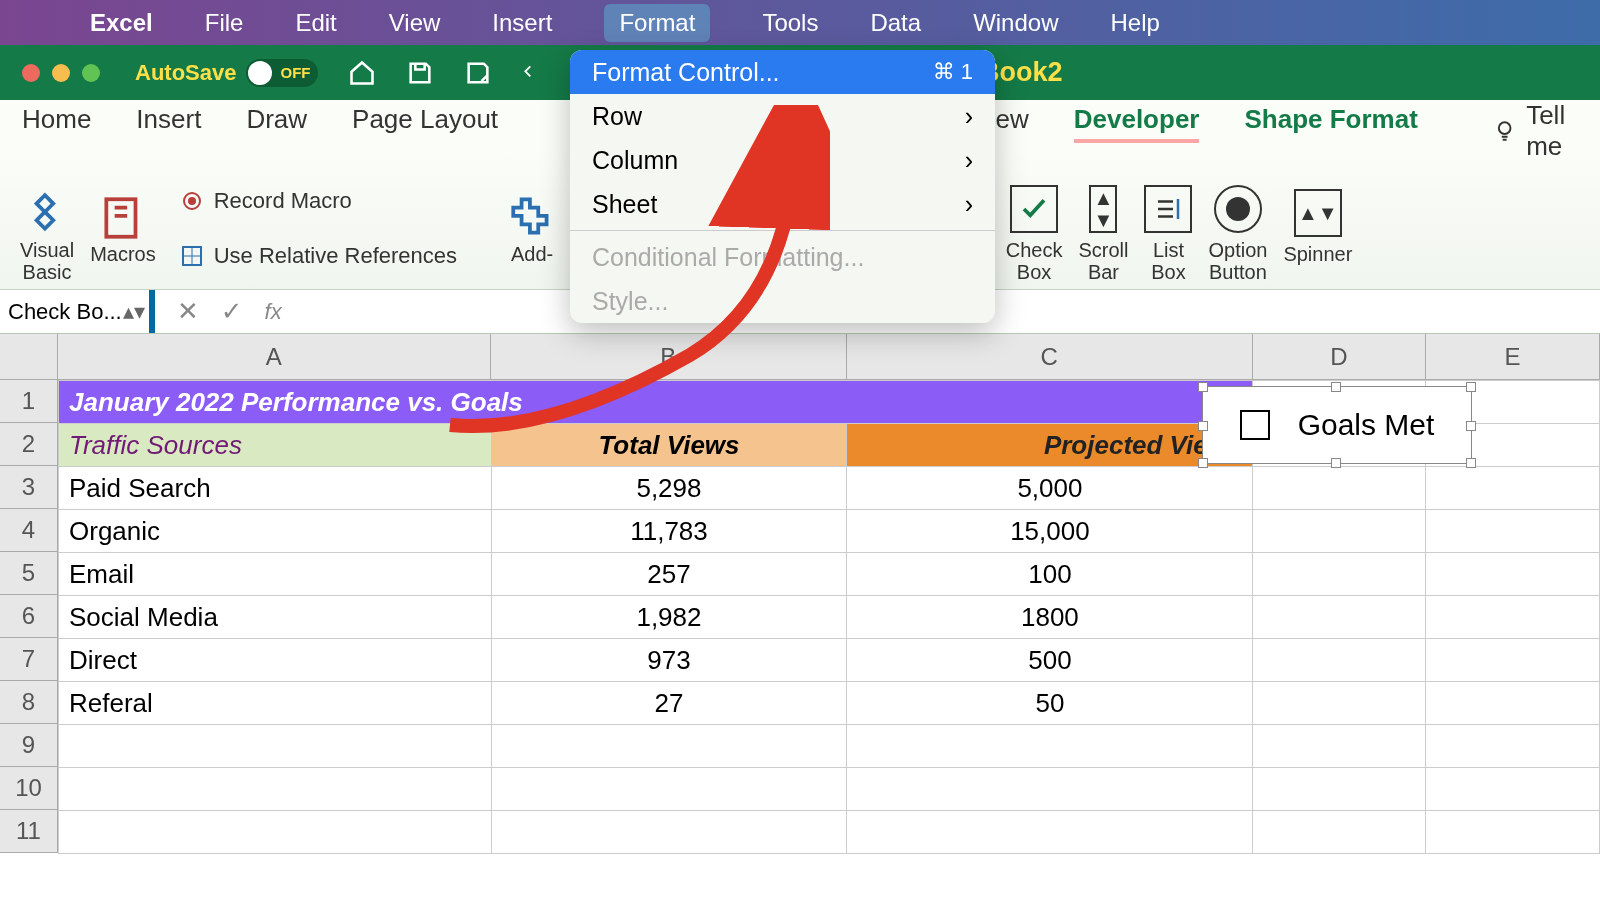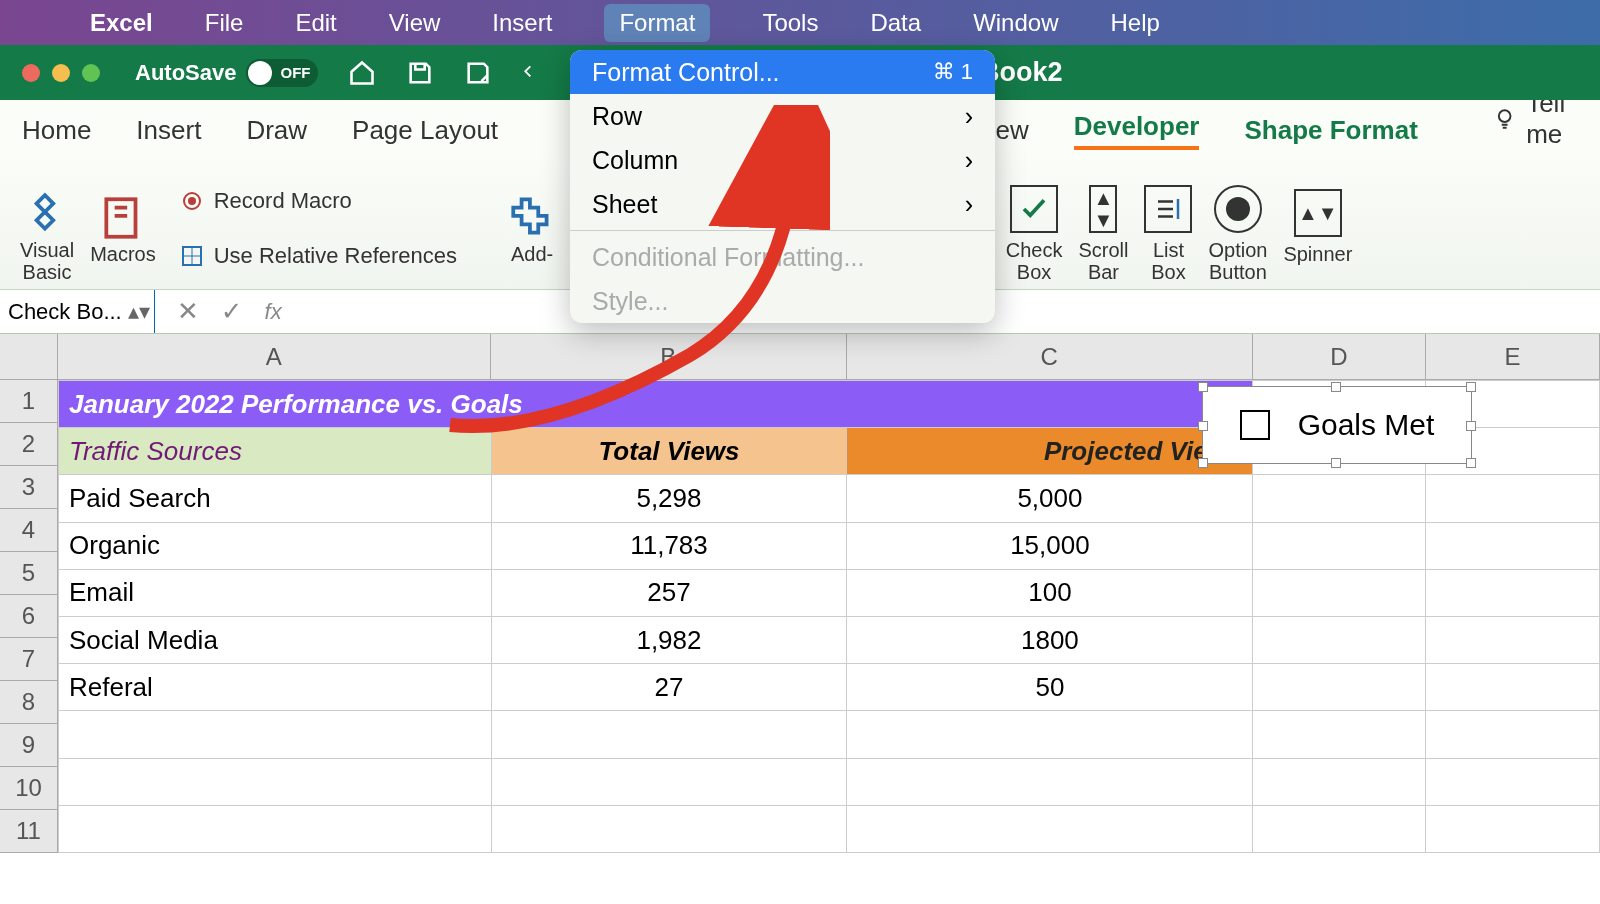--- a/index.html
+++ b/index.html
@@ -4,46 +4,46 @@
 <style>
   * { margin:0; padding:0; box-sizing:border-box; }
   body { font-family:"Helvetica Neue",Arial,sans-serif; width:1600px; height:904px; overflow:hidden; background:#fff; font-size:24px; }
   
   .menubar { height:45px; background:linear-gradient(90deg,#7a4690,#3d6ca9); display:flex; align-items:center; color:#fff; font-size:24px; padding-left:40px; font-weight:400;}
   .apple { font-size:26px; margin-right:50px; }
   .menubar .mi { margin-right:52px; }
   .menubar .mi.active { background:#5f82b7; border-radius:6px; padding:5px 15px; }
   .menubar .mi.app { font-weight:700; }
   
-  .titlebar { height:55px; background:#147a47; display:flex; align-items:center; color:#ffffff; padding-left:22px; position:relative;}
+  .titlebar { height:55px; background:#147a47; display:flex; align-items:center; color:#fde047; padding-left:22px; position:relative;}
   .traffic { display:flex; gap:12px; margin-right:35px;}
   .traffic span{ width:18px; height:18px; border-radius:50%; display:inline-block;}
   .tred{background:#ed6a5e;} .tyel{background:#f5be4f;} .tgrn{background:#61c354;}
   .autosave { display:flex; align-items:center; gap:10px; font-size:22px; font-weight:600;}
   .switch { width:72px; height:28px; background:#0d5c34; border-radius:20px; position:relative; display:flex; align-items:center; justify-content:flex-end; padding-right:8px; font-size:15px;}
   .switch::before{content:""; width:24px; height:24px; background:#fff; border-radius:50%; position:absolute; left:2px;}
   .tb-icons{ display:flex; gap:30px; align-items:center; margin-left:30px;}
   .tb-icons svg{ stroke:#fff; fill:none; stroke-width:2.2;}
   .booktitle{ position:absolute; left:980px; font-size:27px; font-weight:700;}
   
-  .ribtabs{ height:50px; background:#fafdf8; display:flex; align-items:flex-end; gap:45px; padding-left:22px; font-size:26px; color:#333;}
+  .ribtabs{ height:50px; background:#fafdf8; display:flex; align-items:flex-start; gap:45px; padding-left:22px; font-size:26px; color:#333;}
   .ribtabs .rt{padding:4px 0; white-space:nowrap;}
-  .ribtabs .rt.active{ color:#147a47; font-weight:700; border-bottom:4px solid #f97316;}
+  .ribtabs .rt.active{ color:#147a47; font-weight:700; border-bottom:4px solid #fca5a5;}
   .ribtabs .rt.green{ color:#147a47; font-weight:700;}
   .ribtabs .bulb{ display:flex; gap:10px; align-items:center; margin-left:30px;}
   
   .ribbody{ height:140px; background:linear-gradient(#fafdf8,#f1f5ef); display:flex; align-items:flex-end; padding:6px 20px 6px 20px; font-size:20px; color:#333; border-bottom:1px solid #c6d3c5;}
   .rbitem{ display:flex; flex-direction:column; align-items:center; justify-content:flex-end; text-align:center; line-height:1.1; margin-right:16px;}
   .rbitem .ico{ width:48px; height:48px; border:2.5px solid #333; display:flex; align-items:center; justify-content:center; margin-bottom:6px;}
   .rbitem .label{ min-height:40px; display:flex; align-items:flex-start;}
   .stackcol{ display:flex; flex-direction:column; justify-content:space-around; height:110px; margin-left:8px; font-size:22px;}
   .stackcol div{ display:flex; align-items:center; gap:10px;}
   
   .fbar{ height:44px; display:flex; align-items:center; border-bottom:1px solid #b9c8b6; font-size:22px; background:#fff;}
-  .namebox{ width:155px; height:100%; border-right:1px solid #0369a1; display:flex; align-items:center; padding-left:8px; position:relative;}
+  .namebox{ width:155px; height:100%; border-right:6px solid #0369a1; display:flex; align-items:center; padding-left:8px; position:relative;}
   .namebox .spin{ position:absolute; right:4px; display:flex; flex-direction:column; line-height:8px; color:#666;}
   .fx-area{ display:flex; align-items:center; gap:22px; padding-left:22px; color:#888;}
   
   .grid{ position:relative;}
   .colheads{ display:flex; height:46px; background:#e7e7e7; border-bottom:1px solid #aaa;}
   .rowheadcell,.ch{ border-right:1px solid #aaa; display:flex; align-items:center; justify-content:center; color:#555; font-size:24px; background:#e7e7e7;}
   .rowheadcell{ width:58px; border-bottom:1px solid #aaa;}
   .ch{}
   .gridbody{ display:flex;}
   .rowheads{ display:flex; flex-direction:column;}
@@ -287,20 +287,27 @@
             <td></td>
           </tr>
       <tr>
             <td>Social Media</td>
             <td class="num">1,982</td>
             <td class="num">1800</td>
             <td></td>
             <td></td>
           </tr>
       <tr>
+            <td>Direct</td>
+            <td class="num">973</td>
+            <td class="num">500</td>
+            <td></td>
+            <td></td>
+          </tr>
+      <tr>
             <td>Referal</td>
             <td class="num">27</td>
             <td class="num">50</td>
             <td></td>
             <td></td>
           </tr>
       <tr>
             <td></td>
             <td></td>
             <td></td>

